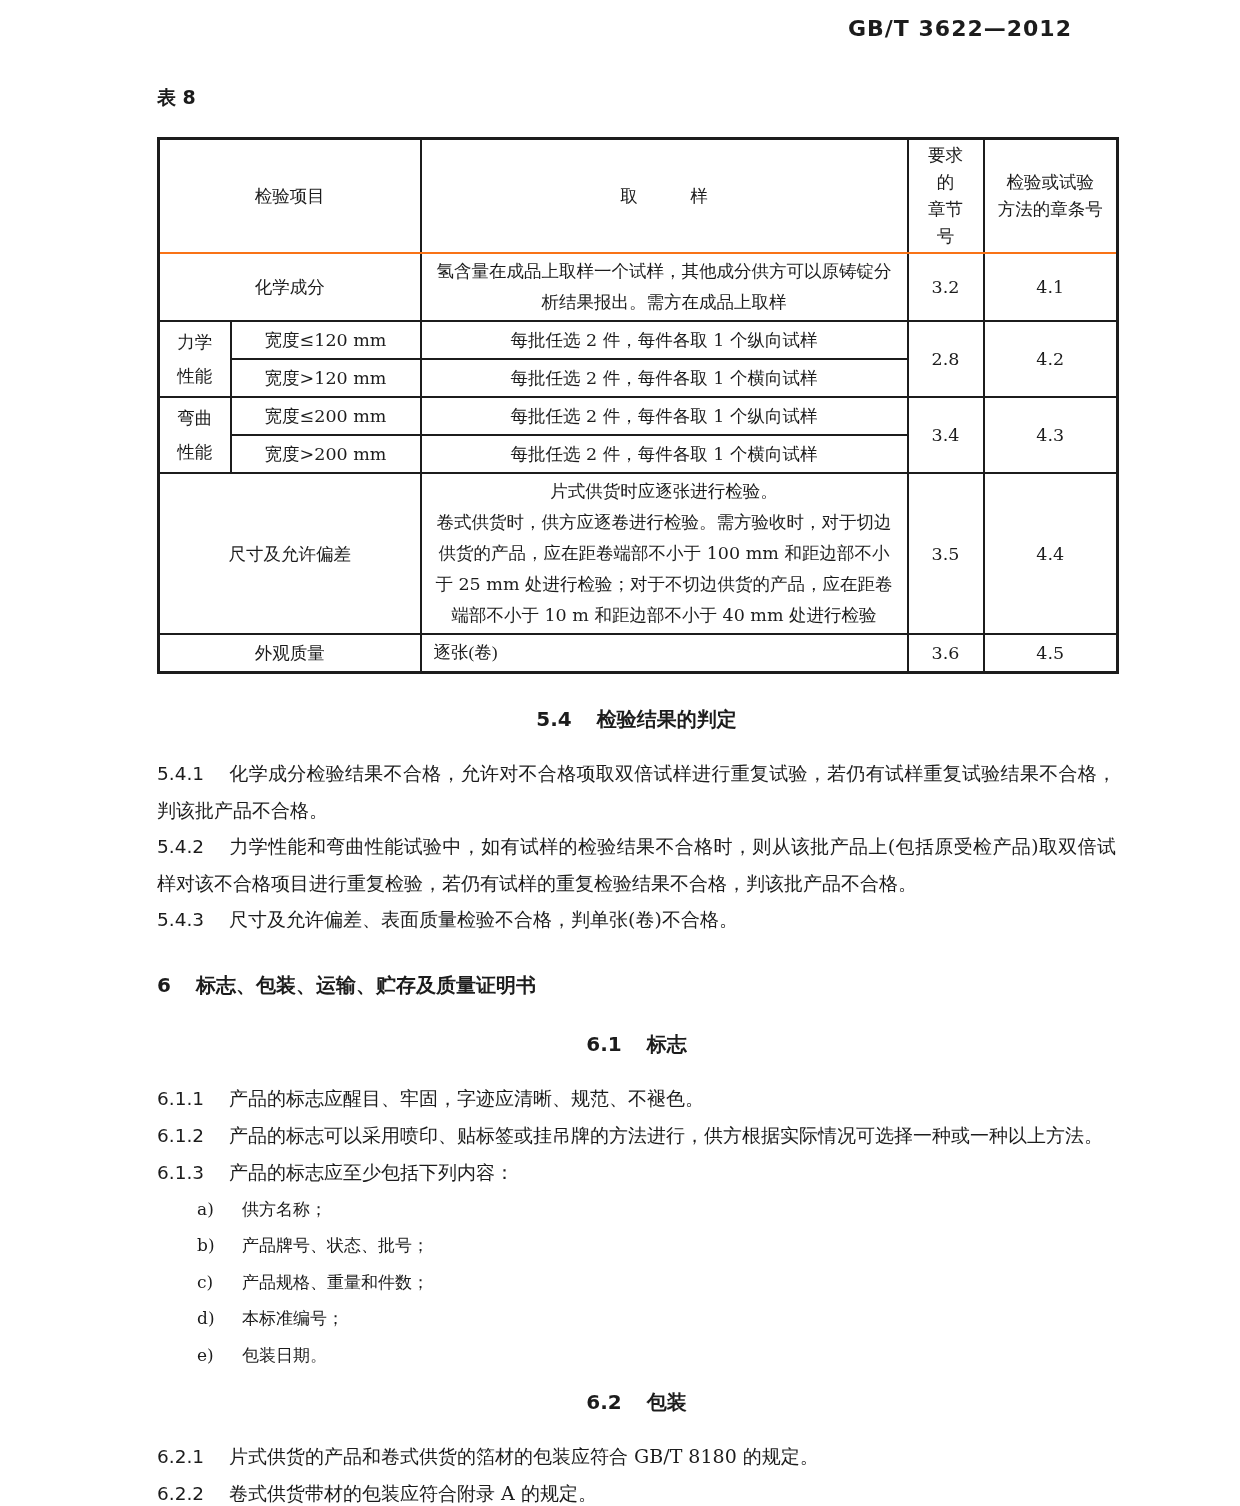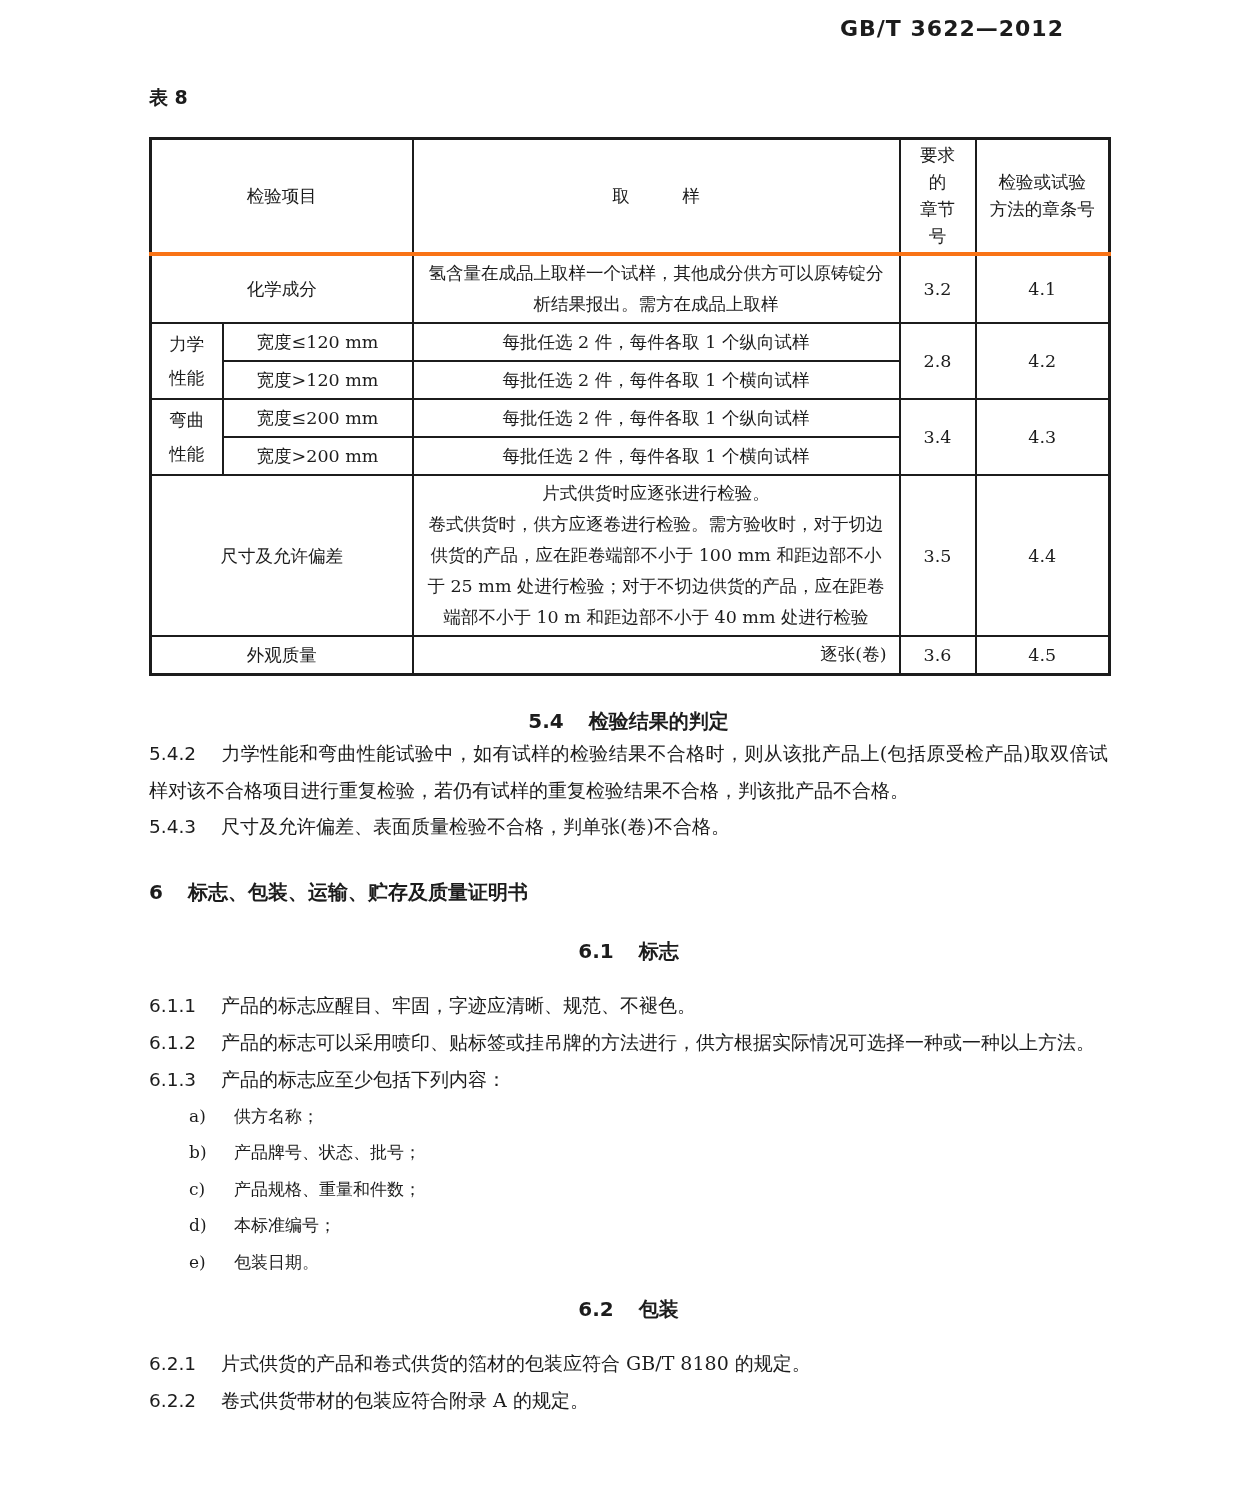--- a/index.html
+++ b/index.html
@@ -5,21 +5,21 @@
   html,body{margin:0;padding:0;}
   body{
     width:1240px;height:1506px;
     background:#ffffff;
     color:#1c1c1c;
     font-family:"DejaVu Serif","Liberation Serif",serif;
     position:relative;
     overflow:hidden;
   }
   .page{
-    position:absolute;top:0;left:8px;width:1056px;height:1506px;
+    position:absolute;top:0;left:16px;width:1056px;height:1506px;
   }
   .content{
     margin-left:141px;
     width:959px;
   }
   
   .doc-header{
     padding-top:16px;
     text-align:right;
     font-family:"DejaVu Sans","Liberation Sans",sans-serif;
@@ -44,21 +44,21 @@
     border:3px solid #1c1c1c;
     font-size:17.5px;
   }
   table.spec td{
     border:2px solid #1c1c1c;
     padding:2px 12px;
     vertical-align:middle;
     text-align:center;
   }
   table.spec tr.thead td{
-    border-bottom:4px solid #f97316;
+    border-bottom:2px solid #f97316;
     white-space:pre-line;
     line-height:27px;
   }
   tr.thead{height:63px;}
   tr.r-chem{height:67px;}
   tr.r-sub{height:38px;}
   tr.r-dim{height:150px;}
   tr.r-app{height:38px;}
   td.cell-sample{
     text-align:justify;
@@ -176,31 +176,34 @@
         <tr class="r-dim">
           <td colspan="2">尺寸及允许偏差</td>
           <td class="cell-sample">片式供货时应逐张进行检验。
 卷式供货时，供方应逐卷进行检验。需方验收时，对于切边供货的产品，应在距卷端部不小于 100 mm 和距边部不小于 25 mm 处进行检验；对于不切边供货的产品，应在距卷端部不小于 10 m 和距边部不小于 40 mm 处进行检验</td>
           <td>3.5</td>
           <td>4.4</td>
         </tr>
 
         <tr class="r-app">
           <td colspan="2">外观质量</td>
-          <td class="cell-sample" style="text-align:right;">逐张(卷)</td>
+          <td class="cell-sample" style="text-align:left;font-family:Liberation Serif, serif;">逐张(卷)</td>
           <td>3.6</td>
           <td>4.5</td>
         </tr>
       </tbody>
     </table>
 
     <div class="h2">
       <span class="num">5.4</span><span>检验结果的判定</span>
     </div>
 
+    <p class="para first">
+      <span class="num">5.4.1</span><span>化学成分检验结果不合格，允许对不合格项取双倍试样进行重复试验，若仍有试样重复试验结果不合格，判该批产品不合格。</span>
+    </p>
     <p class="para">
       <span class="num">5.4.2</span><span>力学性能和弯曲性能试验中，如有试样的检验结果不合格时，则从该批产品上(包括原受检产品)取双倍试样对该不合格项目进行重复检验，若仍有试样的重复检验结果不合格，判该批产品不合格。</span>
     </p>
     <p class="para">
       <span class="num">5.4.3</span><span>尺寸及允许偏差、表面质量检验不合格，判单张(卷)不合格。</span>
     </p>
 
     <div class="h1">
       <span class="num">6</span><span>标志、包装、运输、贮存及质量证明书</span>
     </div>

